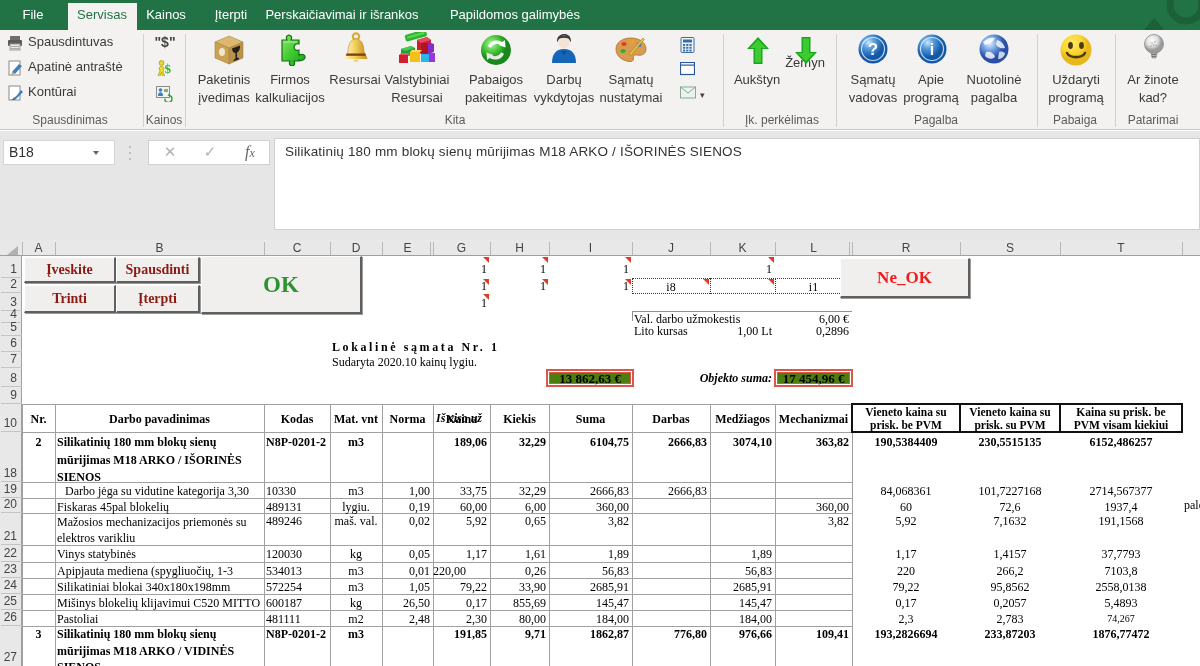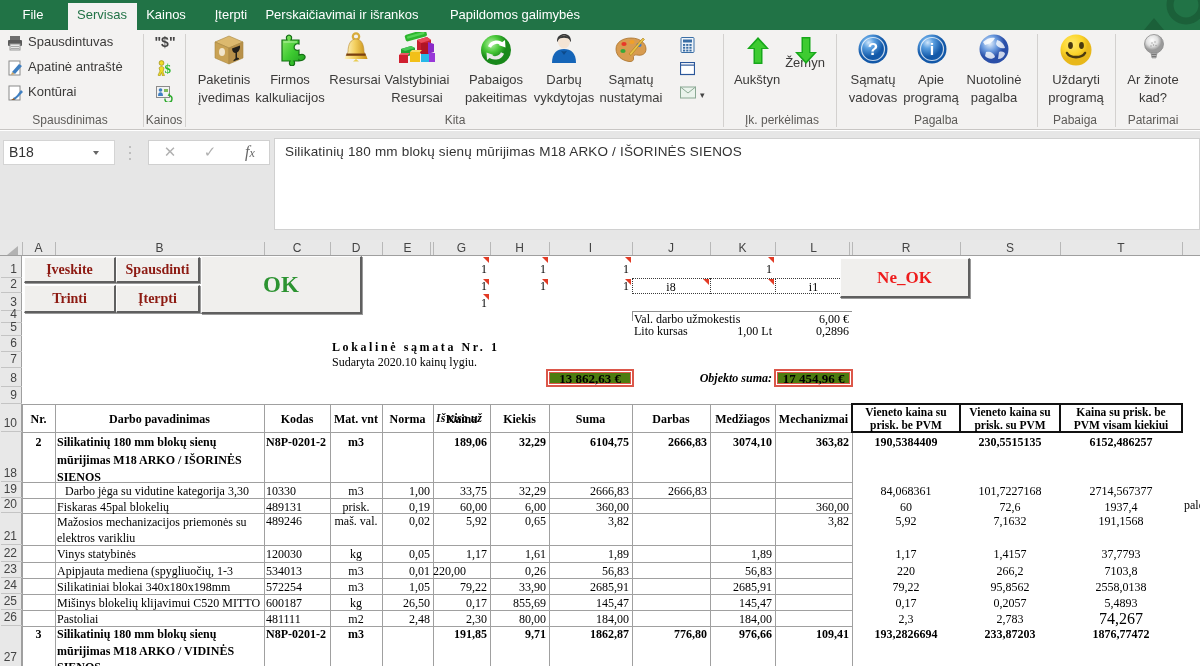--- a/index.html
+++ b/index.html
@@ -462,21 +462,21 @@
 <div style="left:382px;top:482px;width:51px;height:16px;font-family:'Liberation Serif',serif;font-size:12px;text-align:right;padding-right:3px;line-height:18px;white-space:nowrap;">1,00</div>
 <div style="left:433px;top:482px;width:57px;height:16px;font-family:'Liberation Serif',serif;font-size:12px;text-align:right;padding-right:3px;line-height:18px;white-space:nowrap;">33,75</div>
 <div style="left:490px;top:482px;width:59px;height:16px;font-family:'Liberation Serif',serif;font-size:12px;text-align:right;padding-right:3px;line-height:18px;white-space:nowrap;">32,29</div>
 <div style="left:549px;top:482px;width:83px;height:16px;font-family:'Liberation Serif',serif;font-size:12px;text-align:right;padding-right:3px;line-height:18px;white-space:nowrap;">2666,83</div>
 <div style="left:632px;top:482px;width:78px;height:16px;font-family:'Liberation Serif',serif;font-size:12px;text-align:right;padding-right:3px;line-height:18px;white-space:nowrap;">2666,83</div>
 <div style="left:852px;top:482px;width:108px;height:16px;font-family:'Liberation Serif',serif;font-size:12px;text-align:center;line-height:18px;white-space:nowrap;">84,068361</div>
 <div style="left:960px;top:482px;width:100px;height:16px;font-family:'Liberation Serif',serif;font-size:12px;text-align:center;line-height:18px;white-space:nowrap;">101,7227168</div>
 <div style="left:1060px;top:482px;width:122px;height:16px;font-family:'Liberation Serif',serif;font-size:12px;text-align:center;line-height:18px;white-space:nowrap;">2714,567377</div>
 <div style="left:55px;top:482px;width:209px;height:16px;font-family:'Liberation Serif',serif;font-size:12px;padding-left:10px;line-height:17.5px;line-height:18px;white-space:nowrap;">Darbo jėga su vidutine kategorija 3,30</div>
 <div style="left:264px;top:498px;width:66px;height:15px;font-family:'Liberation Serif',serif;font-size:12px;padding-left:2px;line-height:18px;white-space:nowrap;">489131</div>
-<div style="left:330px;top:498px;width:52px;height:15px;font-family:'Liberation Serif',serif;font-size:12px;text-align:center;line-height:18px;white-space:nowrap;">prisk.</div>
+<div style="left:330px;top:498px;width:52px;height:15px;font-family:'Liberation Serif',serif;font-size:12px;text-align:center;line-height:18px;white-space:nowrap;">lygiu.</div>
 <div style="left:382px;top:498px;width:51px;height:15px;font-family:'Liberation Serif',serif;font-size:12px;text-align:right;padding-right:3px;line-height:18px;white-space:nowrap;">0,19</div>
 <div style="left:433px;top:498px;width:57px;height:15px;font-family:'Liberation Serif',serif;font-size:12px;text-align:right;padding-right:3px;line-height:18px;white-space:nowrap;">60,00</div>
 <div style="left:490px;top:498px;width:59px;height:15px;font-family:'Liberation Serif',serif;font-size:12px;text-align:right;padding-right:3px;line-height:18px;white-space:nowrap;">6,00</div>
 <div style="left:549px;top:498px;width:83px;height:15px;font-family:'Liberation Serif',serif;font-size:12px;text-align:right;padding-right:3px;line-height:18px;white-space:nowrap;">360,00</div>
 <div style="left:775px;top:498px;width:77px;height:15px;font-family:'Liberation Serif',serif;font-size:12px;text-align:right;padding-right:3px;line-height:18px;white-space:nowrap;">360,00</div>
 <div style="left:852px;top:498px;width:108px;height:15px;font-family:'Liberation Serif',serif;font-size:12px;text-align:center;line-height:18px;white-space:nowrap;">60</div>
 <div style="left:960px;top:498px;width:100px;height:15px;font-family:'Liberation Serif',serif;font-size:12px;text-align:center;line-height:18px;white-space:nowrap;">72,6</div>
 <div style="left:1060px;top:498px;width:122px;height:15px;font-family:'Liberation Serif',serif;font-size:12px;text-align:center;line-height:18px;white-space:nowrap;">1937,4</div>
 <div style="left:55px;top:498px;width:209px;height:15px;font-family:'Liberation Serif',serif;font-size:12px;padding-left:2px;line-height:17.5px;line-height:18px;white-space:nowrap;">Fiskaras 45pal blokelių</div>
 <div style="left:264px;top:513px;width:66px;height:32px;font-family:'Liberation Serif',serif;font-size:12px;padding-left:2px;line-height:17px;white-space:nowrap;">489246</div>
@@ -536,21 +536,21 @@
 <div style="left:55px;top:594px;width:209px;height:16px;font-family:'Liberation Serif',serif;font-size:12px;padding-left:2px;line-height:17.5px;line-height:18px;white-space:nowrap;">Mišinys blokelių klijavimui C520 MITTO</div>
 <div style="left:264px;top:610px;width:66px;height:16px;font-family:'Liberation Serif',serif;font-size:12px;padding-left:2px;line-height:18px;white-space:nowrap;">481111</div>
 <div style="left:330px;top:610px;width:52px;height:16px;font-family:'Liberation Serif',serif;font-size:12px;text-align:center;line-height:18px;white-space:nowrap;">m2</div>
 <div style="left:382px;top:610px;width:51px;height:16px;font-family:'Liberation Serif',serif;font-size:12px;text-align:right;padding-right:3px;line-height:18px;white-space:nowrap;">2,48</div>
 <div style="left:433px;top:610px;width:57px;height:16px;font-family:'Liberation Serif',serif;font-size:12px;text-align:right;padding-right:3px;line-height:18px;white-space:nowrap;">2,30</div>
 <div style="left:490px;top:610px;width:59px;height:16px;font-family:'Liberation Serif',serif;font-size:12px;text-align:right;padding-right:3px;line-height:18px;white-space:nowrap;">80,00</div>
 <div style="left:549px;top:610px;width:83px;height:16px;font-family:'Liberation Serif',serif;font-size:12px;text-align:right;padding-right:3px;line-height:18px;white-space:nowrap;">184,00</div>
 <div style="left:710px;top:610px;width:65px;height:16px;font-family:'Liberation Serif',serif;font-size:12px;text-align:right;padding-right:3px;line-height:18px;white-space:nowrap;">184,00</div>
 <div style="left:852px;top:610px;width:108px;height:16px;font-family:'Liberation Serif',serif;font-size:12px;text-align:center;line-height:18px;white-space:nowrap;">2,3</div>
 <div style="left:960px;top:610px;width:100px;height:16px;font-family:'Liberation Serif',serif;font-size:12px;text-align:center;line-height:18px;white-space:nowrap;">2,783</div>
-<div style="left:1060px;top:610px;width:122px;height:16px;font-family:'Liberation Serif',serif;font-size:16px;text-align:center;line-height:18px;white-space:nowrap;">74,267</div>
+<div style="left:1060px;top:610px;width:122px;height:16px;font-family:'Liberation Serif',serif;font-size:10px;text-align:center;line-height:18px;white-space:nowrap;">74,267</div>
 <div style="left:55px;top:610px;width:209px;height:16px;font-family:'Liberation Serif',serif;font-size:12px;padding-left:2px;line-height:17.5px;line-height:18px;white-space:nowrap;">Pastoliai</div>
 <div style="left:22px;top:626px;width:33px;height:41px;font-family:'Liberation Serif',serif;font-size:12px;font-weight:bold;text-align:center;line-height:16px;white-space:nowrap;">3</div>
 <div style="left:264px;top:626px;width:66px;height:41px;font-family:'Liberation Serif',serif;font-size:12px;font-weight:bold;padding-left:2px;line-height:16px;white-space:nowrap;">N8P-0201-2</div>
 <div style="left:330px;top:626px;width:52px;height:41px;font-family:'Liberation Serif',serif;font-size:12px;font-weight:bold;text-align:center;line-height:16px;white-space:nowrap;">m3</div>
 <div style="left:433px;top:626px;width:57px;height:41px;font-family:'Liberation Serif',serif;font-size:12px;font-weight:bold;text-align:right;padding-right:3px;line-height:16px;white-space:nowrap;">191,85</div>
 <div style="left:490px;top:626px;width:59px;height:41px;font-family:'Liberation Serif',serif;font-size:12px;font-weight:bold;text-align:right;padding-right:3px;line-height:16px;white-space:nowrap;">9,71</div>
 <div style="left:549px;top:626px;width:83px;height:41px;font-family:'Liberation Serif',serif;font-size:12px;font-weight:bold;text-align:right;padding-right:3px;line-height:16px;white-space:nowrap;">1862,87</div>
 <div style="left:632px;top:626px;width:78px;height:41px;font-family:'Liberation Serif',serif;font-size:12px;font-weight:bold;text-align:right;padding-right:3px;line-height:16px;white-space:nowrap;">776,80</div>
 <div style="left:710px;top:626px;width:65px;height:41px;font-family:'Liberation Serif',serif;font-size:12px;font-weight:bold;text-align:right;padding-right:3px;line-height:16px;white-space:nowrap;">976,66</div>
 <div style="left:775px;top:626px;width:77px;height:41px;font-family:'Liberation Serif',serif;font-size:12px;font-weight:bold;text-align:right;padding-right:3px;line-height:16px;white-space:nowrap;">109,41</div>

